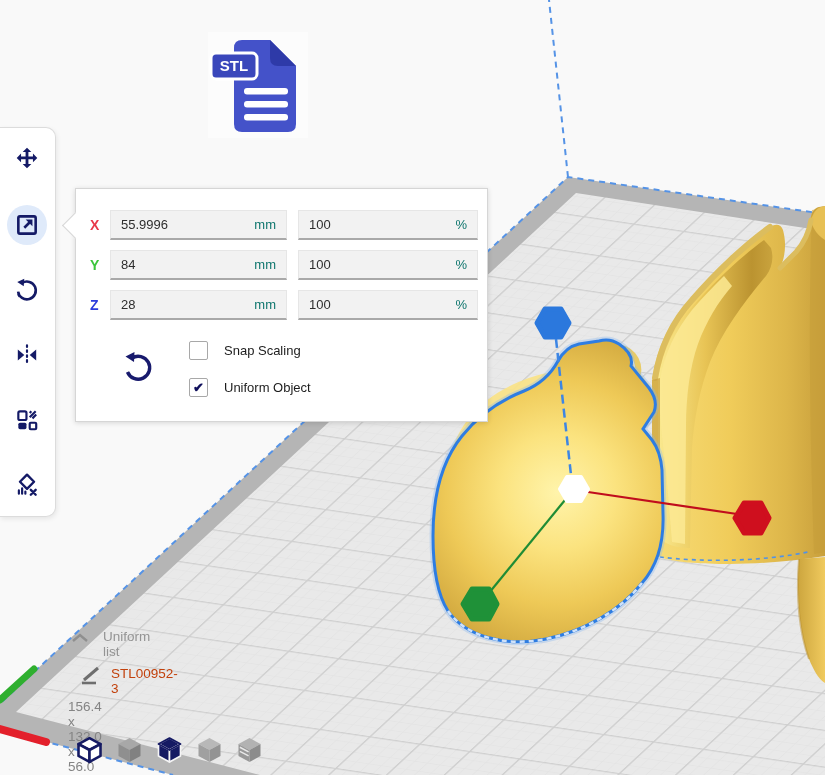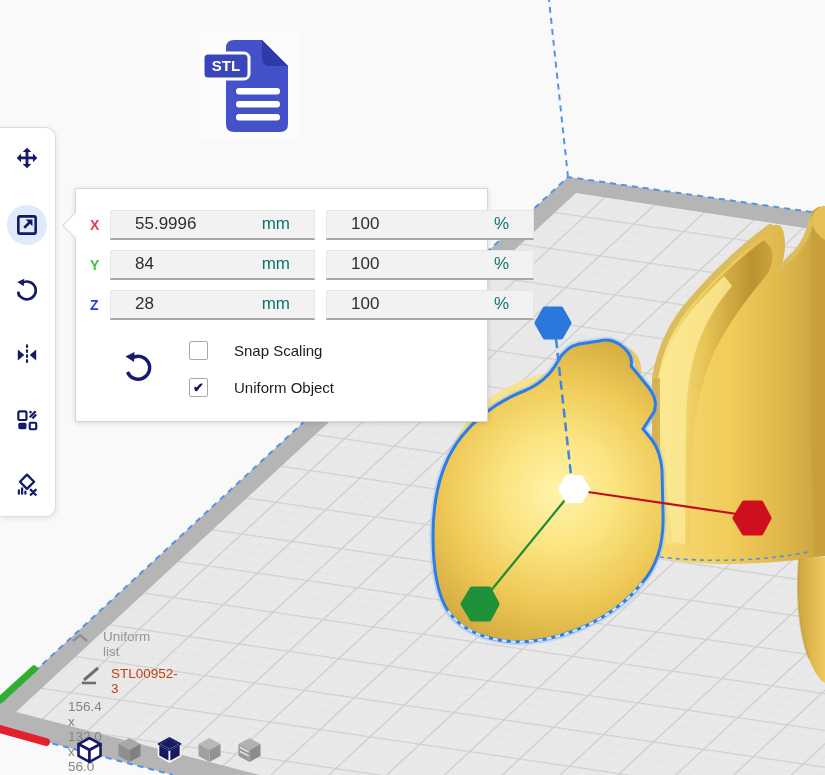--- a/index.html
+++ b/index.html
@@ -37,36 +37,36 @@
     position:absolute;left:-10px;top:27px;width:18px;height:18px;
     background:#ffffff;border-left:1px solid #d6d6d6;border-bottom:1px solid #d6d6d6;
     transform:rotate(45deg);
   }
   .axis-row{position:absolute;left:14px;height:31px;display:flex;align-items:center;}
   .axis-row .axis-label{width:20px;font-size:14px;font-weight:bold;}
   .axis-x{color:#e8394a;} .axis-y{color:#3cc53c;} .axis-z{color:#2b3bdc;}
   .field{
     background:#f2f2f2;border:1px solid #e6e6e6;border-bottom:2px solid #a9a9a9;
     height:27px;display:flex;align-items:center;justify-content:space-between;
-    padding:0 24px;box-sizing:content-box;font-size:17px;color:#2e2e2e;
+    padding:0 10px;box-sizing:content-box;font-size:13px;color:#2e2e2e;
   }
   .field .unit{color:#0f766e;}
   .field.f-mm{width:155px;margin-left:0px;}
   .field.f-pct{width:158px;margin-left:11px;text-align:center;}
   .chk-row{position:absolute;left:113px;display:flex;align-items:center;cursor:pointer;}
   .chk-box{
     width:17px;height:17px;border:1.5px solid #a8a8a8;border-radius:2px;background:#fff;
     display:flex;align-items:center;justify-content:center;
     font-size:13px;font-weight:bold;color:#10105c;line-height:1;
   }
-  .chk-label{margin-left:26px;font-size:15px;color:#1c1c1c;}
+  .chk-label{margin-left:16px;font-size:13px;color:#1c1c1c;}
   .reset-btn{position:absolute;left:46px;top:162px;width:32px;height:34px;cursor:pointer;}
 
   
-  .stl-icon{position:absolute;left:200px;top:32px;width:100px;height:106px;z-index:15;}
+  .stl-icon{position:absolute;left:208px;top:32px;width:100px;height:106px;z-index:15;}
 
   
   .objlist{position:absolute;z-index:10;color:#949494;font-size:13.5px;}
   .objlist-title{position:absolute;left:103px;top:629px;}
   .objlist-chevron{position:absolute;left:71px;top:632px;}
   .objlist-itemicon{position:absolute;left:78px;top:664px;}
   .objlist-item{position:absolute;left:111px;top:666px;color:#c2410c;}
   .objlist-dims{position:absolute;left:68px;top:699px;color:#848484;}
 
   

